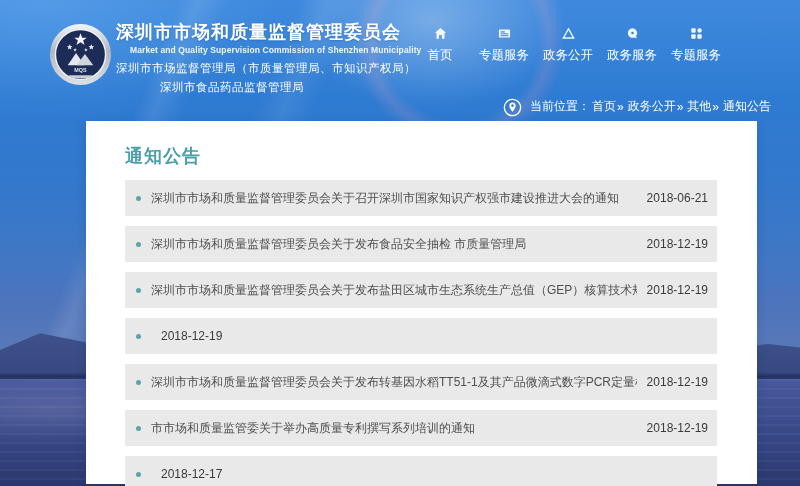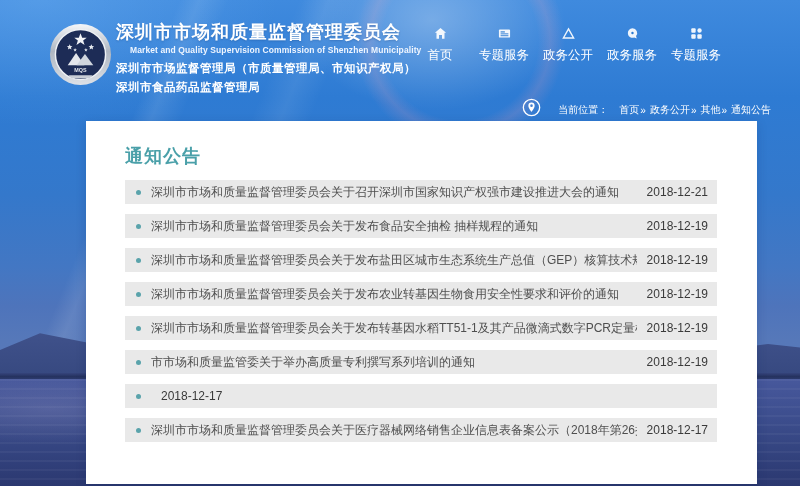--- a/index.html
+++ b/index.html
@@ -35,45 +35,45 @@
     position:absolute;left:0;top:379px;width:800px;height:107px;
     background:
       radial-gradient(220px 50px at 50px 30px, rgba(205,195,225,.16), rgba(205,195,225,0) 70%),
       repeating-linear-gradient(180deg, rgba(255,255,255,.045) 0 2px, rgba(255,255,255,0) 2px 9px),
       linear-gradient(180deg,#47589c 0%,#3d4e8e 35%,#344480 65%,#2b3870 100%);
   }
   
   .logo{position:absolute;left:49px;top:23px;width:63px;height:63px;}
   .brand-title{position:absolute;left:116px;top:23px;font-size:18px;line-height:19px;font-weight:bold;color:#ffffff;letter-spacing:1px;text-shadow:0 1px 2px rgba(0,40,100,.25);}
   .brand-en{position:absolute;left:116px;top:45px;font-size:8.5px;font-weight:bold;color:#eef5ff;letter-spacing:.1px;padding-left:14px;}
-  .brand-line{position:absolute;left:116px;font-size:11.5px;font-weight:bold;color:#ffffff;letter-spacing:.5px;}
+  .brand-line{position:absolute;left:116px;font-size:11.5px;font-weight:normal;color:#ffffff;letter-spacing:.5px;}
   .brand-line.l1{top:61px;}
-  .brand-line.l2{top:80px;}
+  .brand-line.l2{top:80px;margin-left:44px;}
   
   .nav{position:absolute;left:408px;top:27px;display:flex;}
   .nav-item{width:64px;display:flex;flex-direction:column;align-items:center;cursor:pointer;}
   .nav-icon{width:13px;height:13px;opacity:.92;}
   .nav-icon svg{display:block;width:13px;height:13px;}
   .nav-label{margin-top:7px;font-size:12.5px;color:#ffffff;white-space:nowrap;}
   
-  .breadcrumb{position:absolute;top:98px;right:29px;display:flex;align-items:flex-end;color:#ffffff;font-size:10px;gap:9px;}
+  .breadcrumb{position:absolute;top:98px;right:29px;display:flex;align-items:flex-start;color:#ffffff;font-size:12px;}
   .crumb-pin{width:19px;height:19px;margin-right:8px;flex:none;}
   .crumb-pin svg{display:block;width:19px;height:19px;}
   .crumb-prefix{margin-right:2px;}
   .crumb-link{color:#ffffff;text-decoration:none;cursor:pointer;}
   .crumb-sep{margin:0 4px 0 1px;}
   
   .panel{
     position:absolute;left:86px;top:121px;width:671px;height:363px;
     background:#ffffff;box-sizing:border-box;padding:26px 40px 0 39px;
     box-shadow:0 3px 10px rgba(10,40,90,.18);
   }
   .page-title{margin:0 0 15px 0;font-size:18px;line-height:18px;font-weight:bold;color:#4aa0a9;letter-spacing:1px;}
   .notice-row{
-    display:flex;align-items:center;height:24px;background:#e9e9e9;
+    display:flex;align-items:center;height:36px;background:#e9e9e9;
     margin-bottom:10px;padding:0 9px 0 11px;cursor:pointer;
   }
   .dot{width:5px;height:5px;border-radius:50%;background:#5aa3ab;margin-right:10px;flex:none;}
   .notice-title{flex:1;font-size:12px;color:#4f4f4f;text-decoration:none;white-space:nowrap;overflow:hidden;}
   .notice-date{flex:none;margin-left:10px;font-size:12px;color:#3a3a3a;font-family:"Liberation Sans","DejaVu Sans",sans-serif;}
 </style>
 </head>
 <body>
 
 <div class="sky"></div>
@@ -176,35 +176,34 @@
       <a class="crumb-link">通知公告</a>
     </span>
 </div>
 
 <main class="panel">
   <h1 class="page-title">通知公告</h1>
   <div>
       <div class="notice-row">
     <span class="dot"></span>
     <a class="notice-title">深圳市市场和质量监督管理委员会关于召开深圳市国家知识产权强市建设推进大会的通知</a>
-    <span class="notice-date">2018-12-21</span>
-  </div>
-      <div class="notice-row">
-    <span class="dot"></span>
-    <a class="notice-title">深圳市市场和质量监督管理委员会关于发布食品安全抽检 抽样规程的通知</a>
+    <span class="notice-date">2018-06-21</span>
+  </div>
+      <div class="notice-row">
+    <span class="dot"></span>
+    <a class="notice-title">深圳市市场和质量监督管理委员会关于发布食品安全抽检 市质量管理局</a>
     <span class="notice-date">2018-12-19</span>
   </div>
       <div class="notice-row">
     <span class="dot"></span>
     <a class="notice-title">深圳市市场和质量监督管理委员会关于发布盐田区城市生态系统生产总值（GEP）核算技术规范的通知</a>
     <span class="notice-date">2018-12-19</span>
   </div>
       <div class="notice-row">
     <span class="dot"></span>
-    <a class="notice-title">深圳市市场和质量监督管理委员会关于发布农业转基因生物食用安全性要求和评价的通知</a>
     <span class="notice-date">2018-12-19</span>
   </div>
       <div class="notice-row">
     <span class="dot"></span>
     <a class="notice-title">深圳市市场和质量监督管理委员会关于发布转基因水稻TT51-1及其产品微滴式数字PCR定量检测方法的通知</a>
     <span class="notice-date">2018-12-19</span>
   </div>
       <div class="notice-row">
     <span class="dot"></span>
     <a class="notice-title">市市场和质量监管委关于举办高质量专利撰写系列培训的通知</a>

